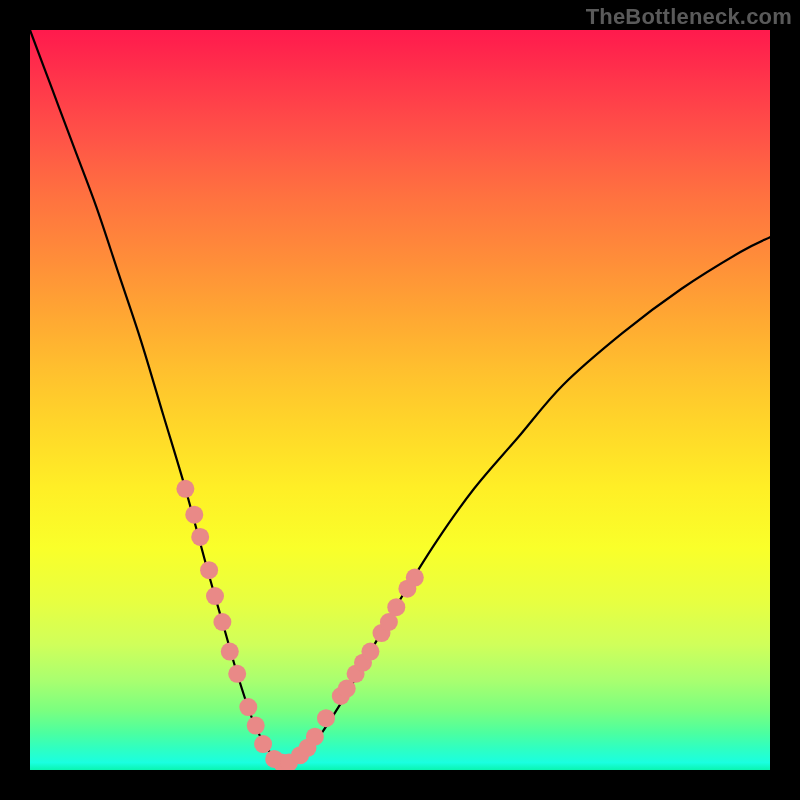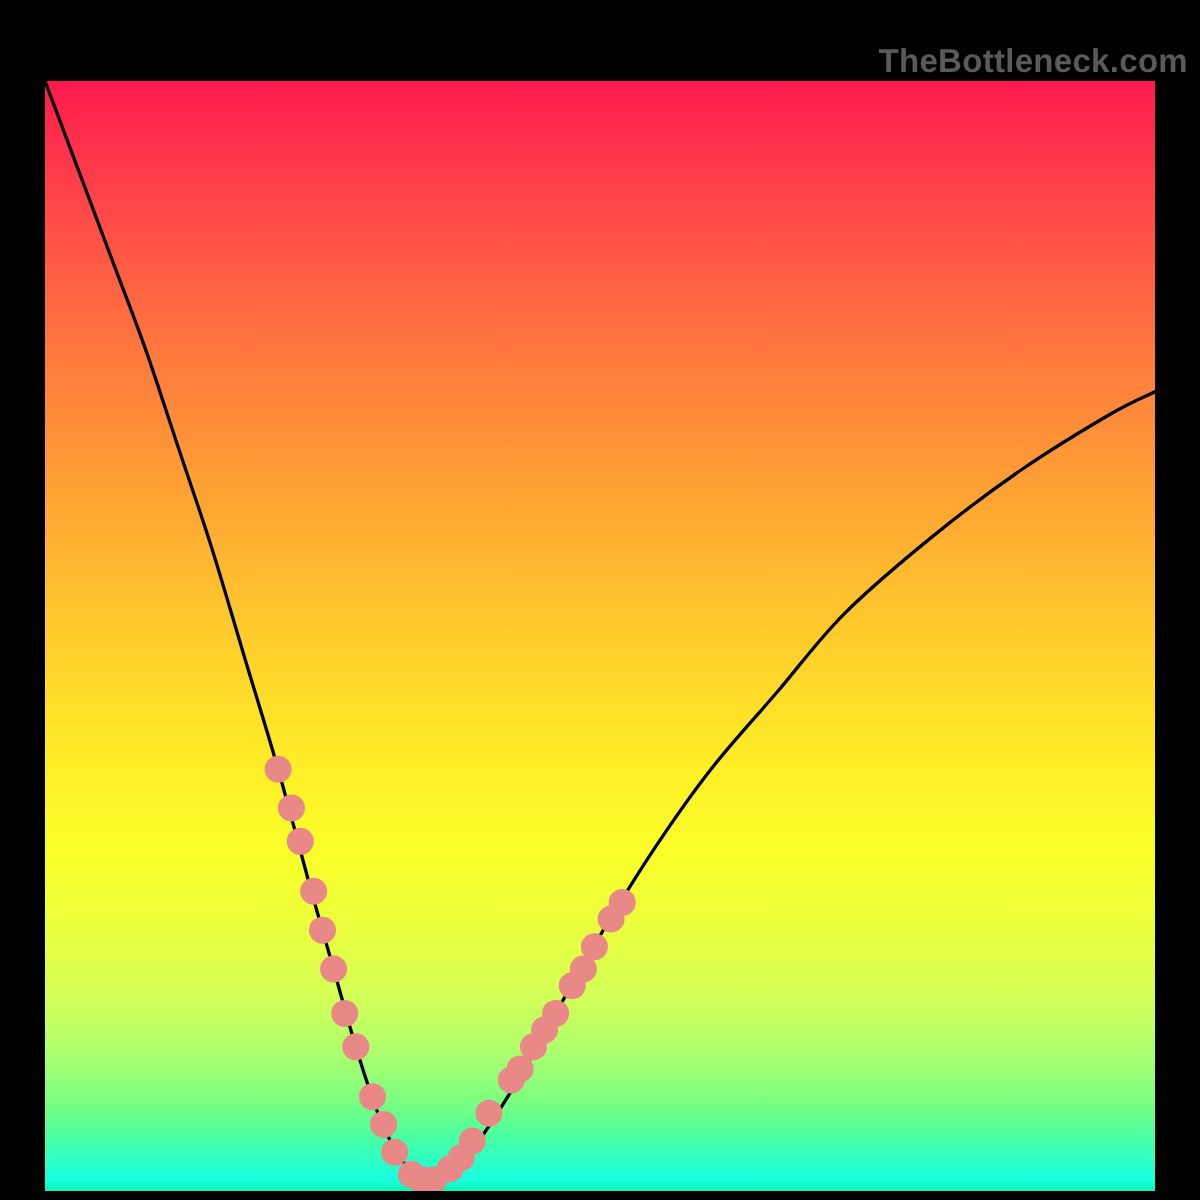--- a/index.html
+++ b/index.html
@@ -2,21 +2,20 @@
 <html><head>
 <meta charset="utf-8">
 <style>
   * { margin: 0; padding: 0; box-sizing: border-box; }
   html, body { width: 800px; height: 800px; overflow: hidden; background: #000; }
   .frame {
     position: relative;
     width: 800px;
     height: 624px;
     background: #000;
-    margin-top: 24px;
   }
   .plot-area {
     position: absolute;
     left: 30px;
     top: 30px;
     width: 740px;
     height: 740px;
     background: linear-gradient(to bottom,
       #ff1a4d 0%,
       #ff3a4a 8%,

